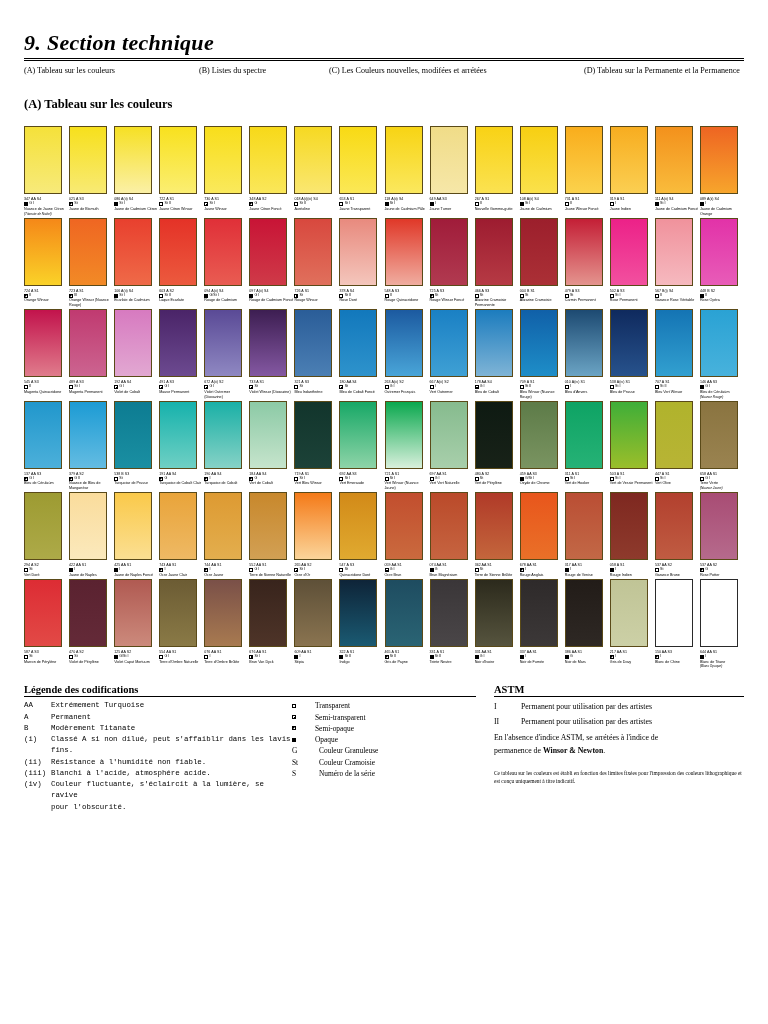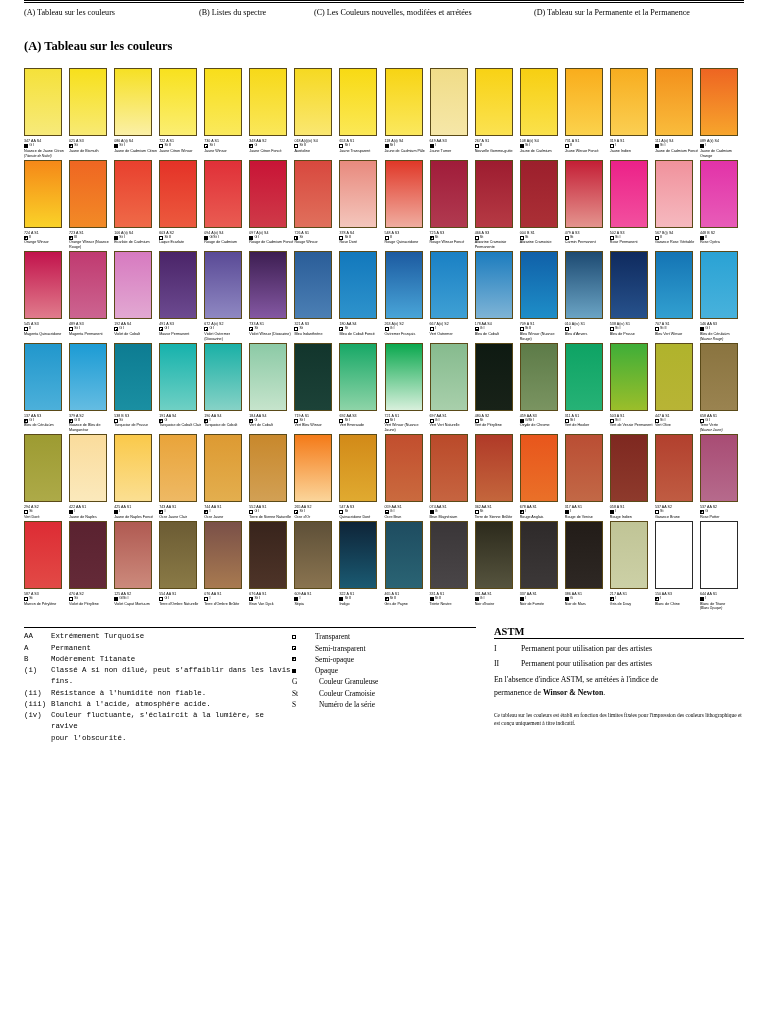--- a/index.html
+++ b/index.html
@@ -18,22 +18,22 @@
     font-family: "Liberation Serif", serif;
     font-style: italic; font-weight: bold;
     font-size: 22px; letter-spacing: .3px;
     margin: 30px 0 2px 0;
   }
   .rule-double { border-top:1.6px solid #000; border-bottom:.7px solid #000; height:3px; margin-bottom:5px; }
   .intro { font-size:8.1px; line-height:1.45; }
   .parts { display:flex; font-size:8.1px; margin-top:1px; }
   .parts > div { white-space:nowrap; }
   .p-a { width:175px; }
-  .p-b { width:115px; }
-  .p-c { width:220px; }
+  .p-b { width:130px; }
+  .p-c { width:255px; }
   .p-d { flex:1; text-align:left; }
   .section-a { font-size:12.5px; font-weight:bold; margin:22px 0 0 0; }
 
   
   .grid { margin-top:14px; }
   .row { display:flex; gap:0; margin-bottom:1px; }
   .cell { width:45px; margin-right:1px; }
   .cell:last-child { margin-right:0; }
   .sw {
     width:38px; height:68px;
@@ -70,20 +70,21 @@
   .astm-key { width:27px; flex:none; }
   .astm-note { font-size:7.8px; line-height:1.45; margin-top:2px; }
   .astm-fine { font-size:5.4px; line-height:1.5; margin-top:12px; }
   b { font-weight:bold; }
 </style>
 </head>
 <body>
 
 <div class="page">
 
+  <div class="title">9.  Section technique</div>
   <div class="rule-double"></div>
   <div class="parts">
     <div class="p-a">(A)  Tableau sur les couleurs</div>
     <div class="p-b">(B)  Listes du spectre</div>
     <div class="p-c">(C)  Les Couleurs nouvelles, modifées et arrétées</div>
     <div class="p-d">(D) Tableau sur la Permanente et la Permanence</div>
   </div>
 
   <div class="section-a">(A) Tableau sur les couleurs</div>
 
@@ -1157,20 +1158,21 @@
             </div>
             <div class="name">Blanc de Titane</div>
             <div class="subname">(Blanc Opaque)</div>
           </div>
         </div>
       </div>
     </div>
 
   <div class="legend-wrap">
     <div class="legend-left">
+      <div class="lg-title">Légende des codifications</div>
       <div class="lg-rule"></div>
       <div class="lg-cols">
         <div class="lg-c1" id="legend-codes">
             <div class="lg-item">
               <span class="lg-key">AA</span>
               <span class="lg-val">Extrémement Turquoise</span>
             </div>
             <div class="lg-item">
               <span class="lg-key">A</span>
               <span class="lg-val">Permanent</span>

